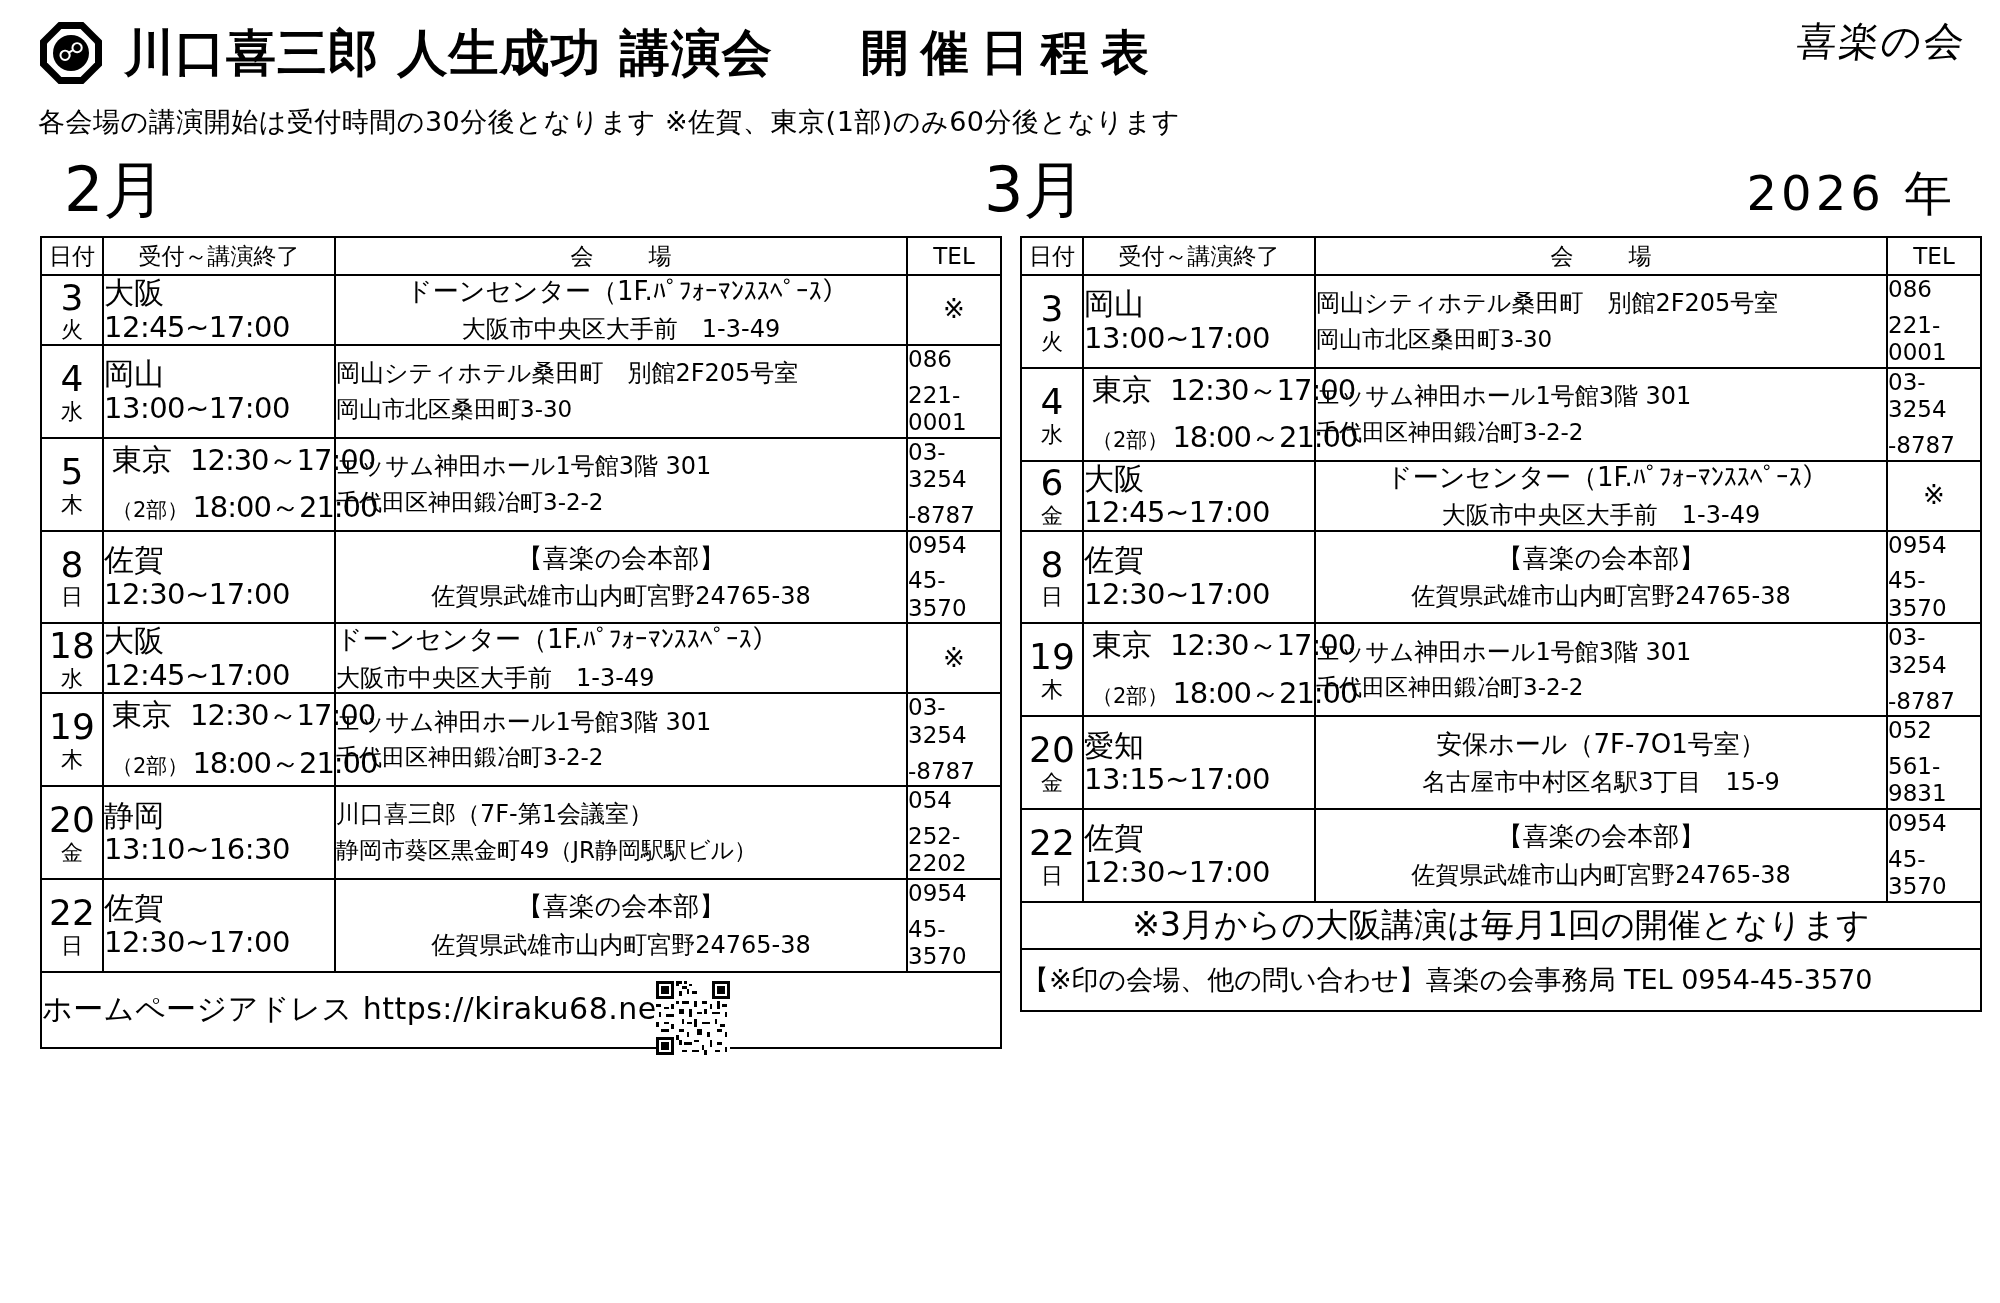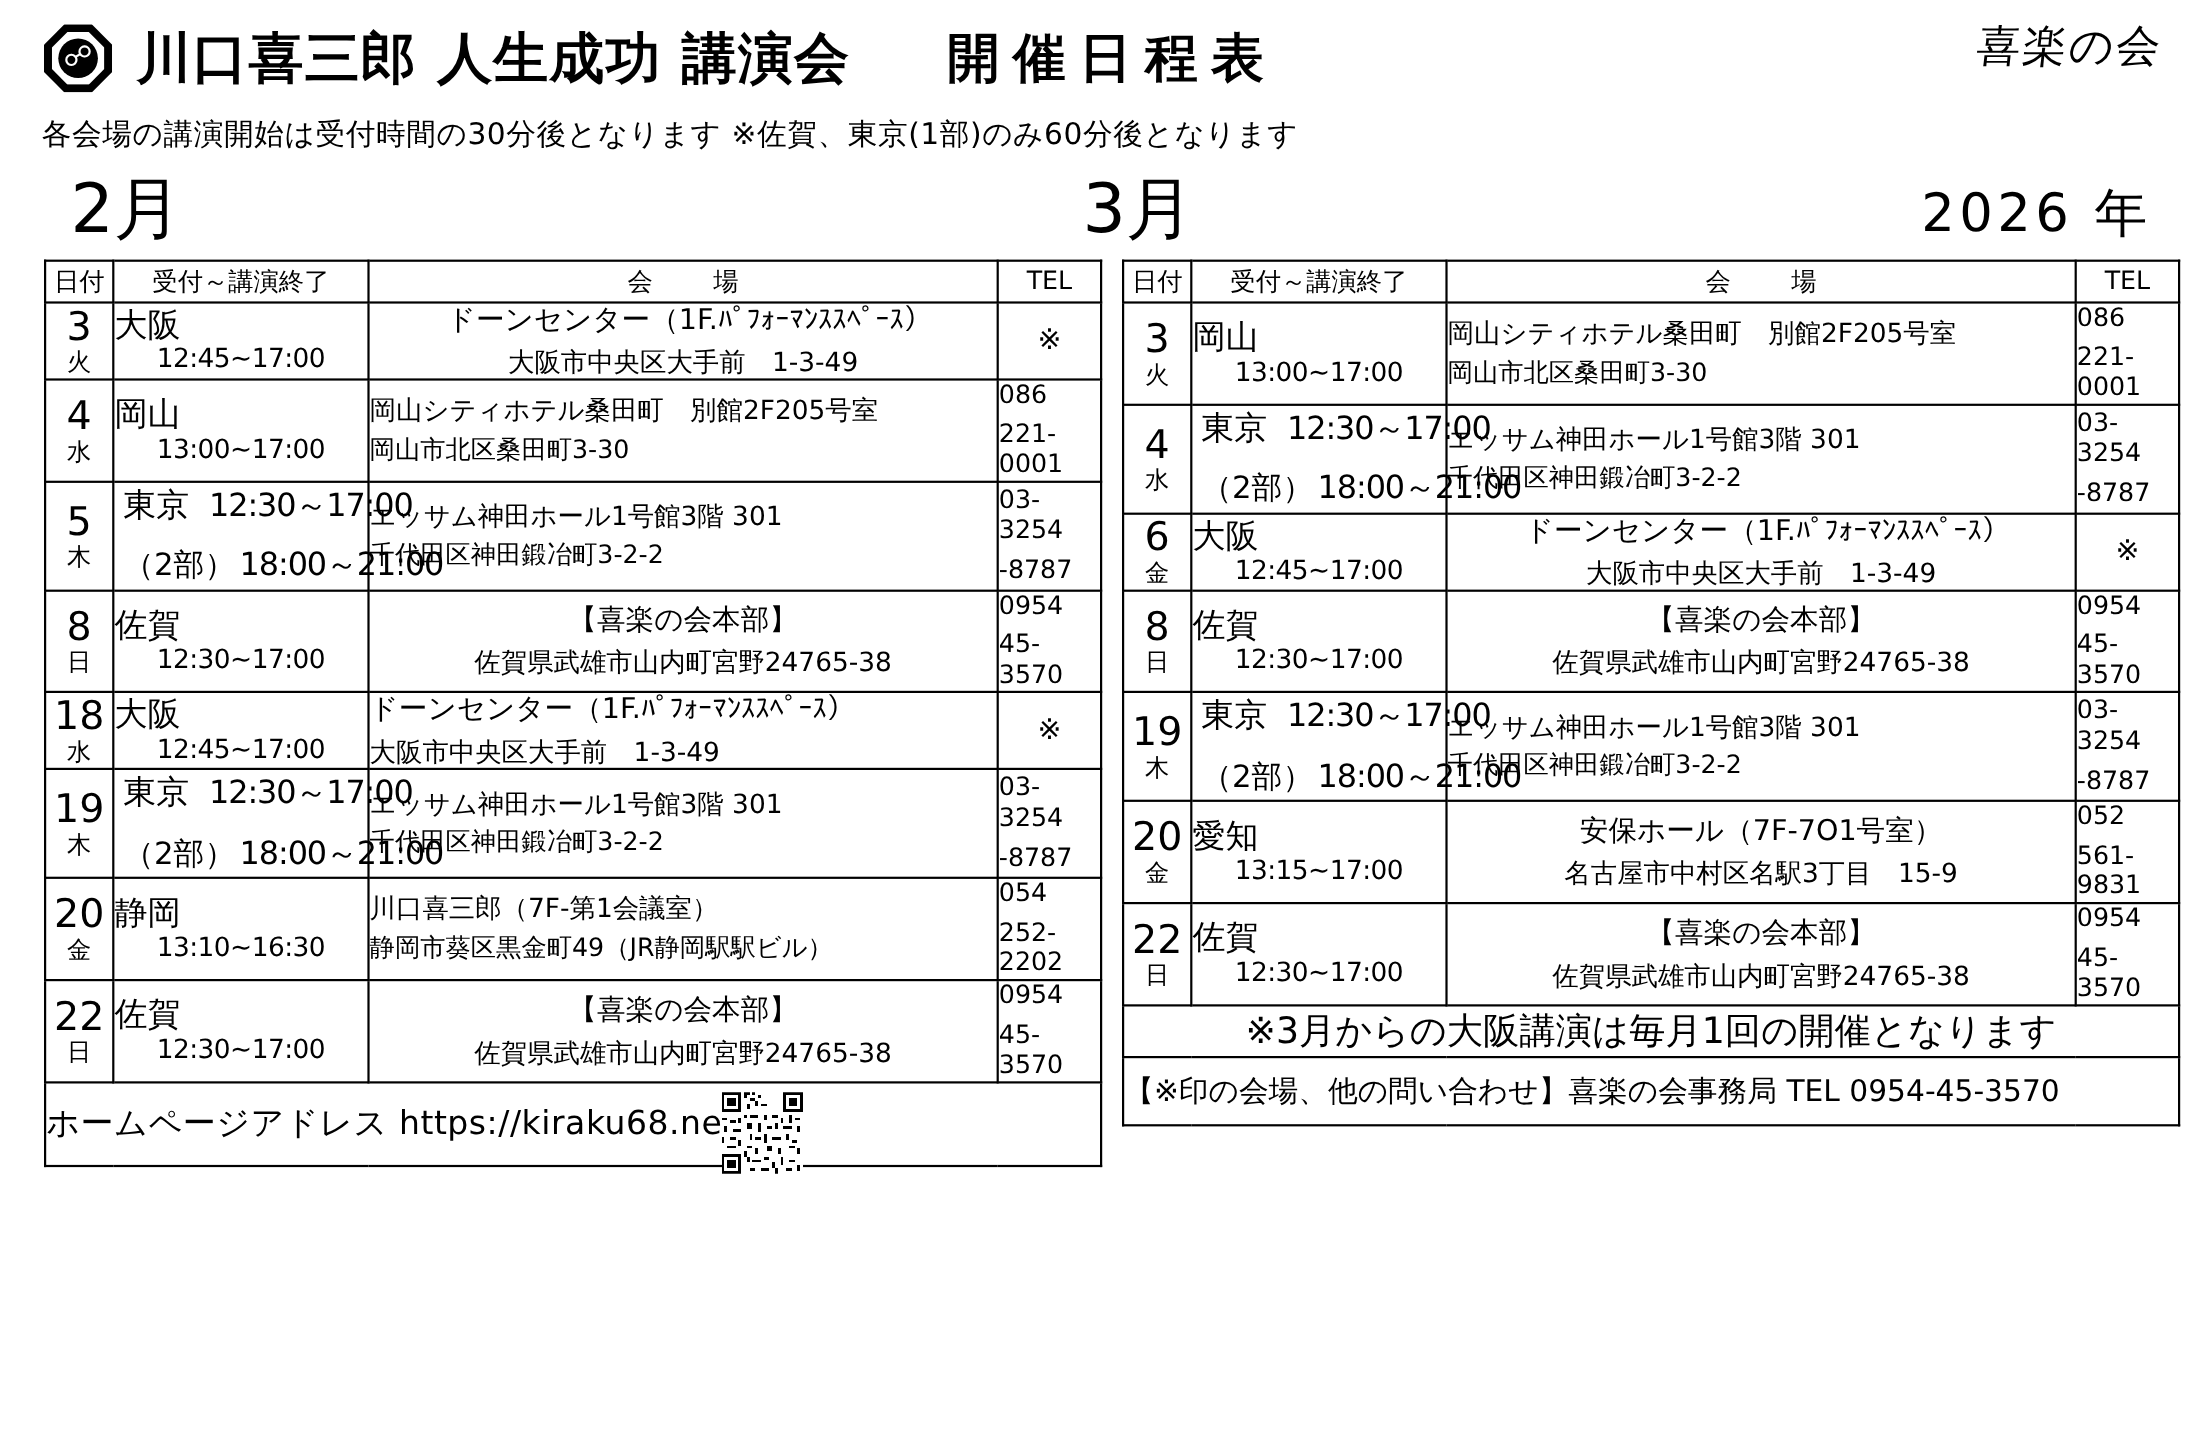--- a/index.html
+++ b/index.html
@@ -188,37 +188,37 @@
 
   .cell-time {
     padding: 4px 6px 6px 10px;
     line-height: 1.15;
   }
   .cell-time .place {
     font-size: 30px;
     display: block;
   }
   .cell-time .hours {
-    font-size: 24px;
+    font-size: 29px;
     display: block;
-    text-align: center;
+    text-align: left;
     letter-spacing: -0.5px;
   }
   
   .cell-time.tokyo { padding: 4px 4px 5px 8px; }
   .cell-time.tokyo .row1,
   .cell-time.tokyo .row2 {
     display: flex;
     align-items: baseline;
     white-space: nowrap;
   }
   .cell-time.tokyo .row1 .place { font-size: 30px; margin-right: 18px; }
   .cell-time.tokyo .row1 .t,
   .cell-time.tokyo .row2 .t { font-size: 29px; letter-spacing: -1px; }
-  .cell-time.tokyo .row2 .part { font-size: 28px; margin-right: 4px; margin-top: 21px; }
+  .cell-time.tokyo .row2 .part { font-size: 21px; margin-right: 4px; margin-top: 21px; }
 
   .cell-venue {
     padding: 5px 8px 6px 10px;
     line-height: 1.2;
   }
   .cell-venue .vname {
     font-size: 26px;
     display: block;
   }
   .cell-venue .vname.center { text-align: center; }

